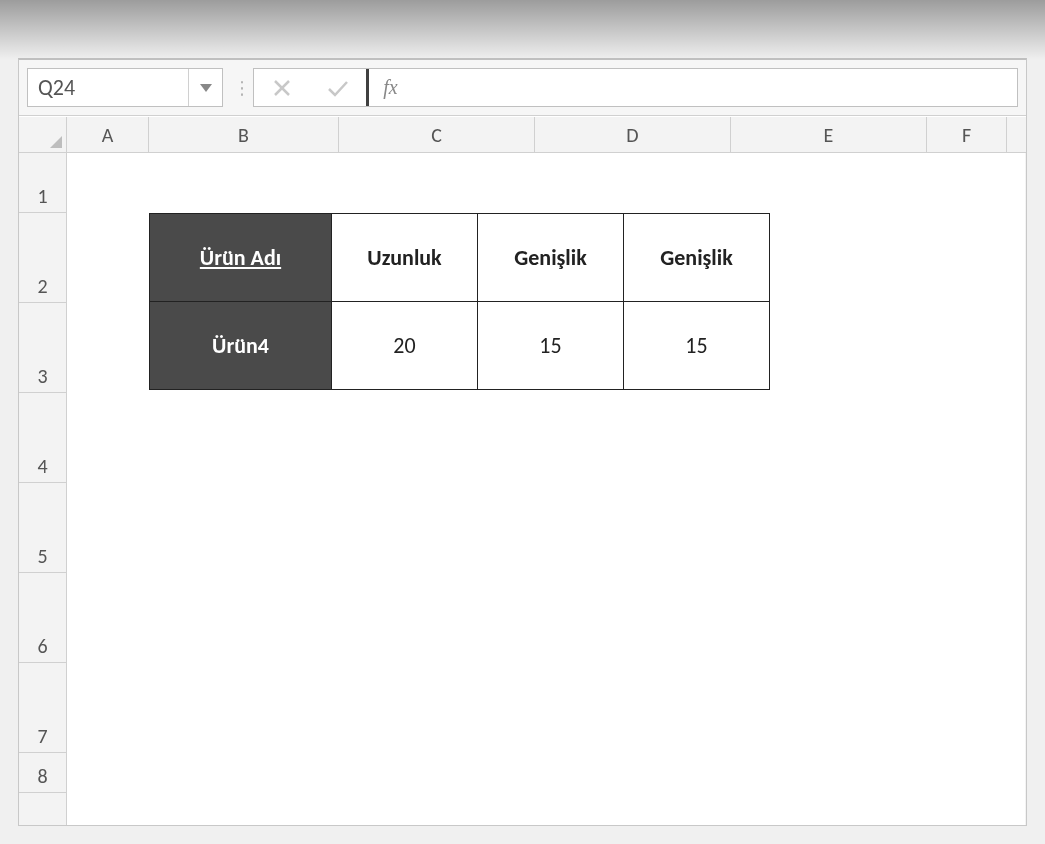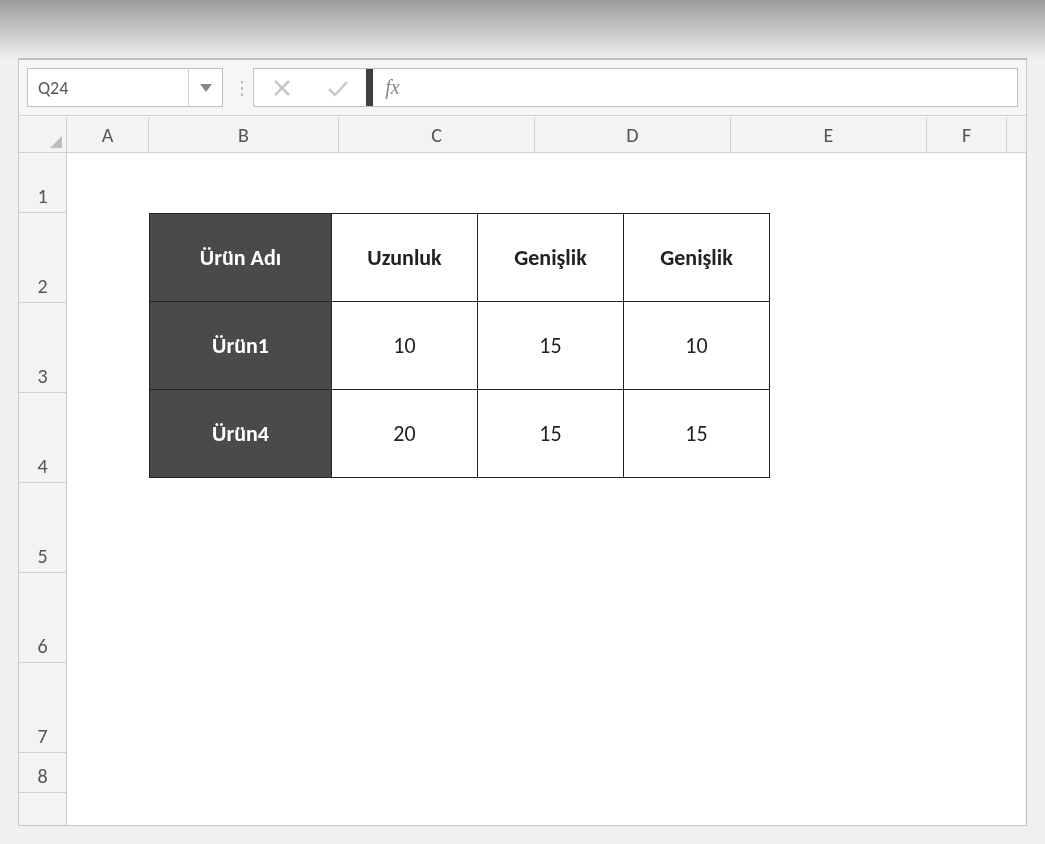--- a/index.html
+++ b/index.html
@@ -41,21 +41,21 @@
     display: flex;
     align-items: center;
     background: #fff;
     border: 1px solid #c0c0c0;
     margin: 8px 8px 8px 8px;
     position: relative;
   }
   .name-box-text {
     flex: 1;
     padding: 0 10px;
-    font-size: 18px;
+    font-size: 22px;
     color: #555;
   }
   .name-box-drop {
     width: 34px;
     height: 100%;
     display: flex;
     align-items: center;
     justify-content: center;
     border-left: 1px solid #d0d0d0;
     cursor: pointer;
@@ -88,21 +88,21 @@
     cursor: pointer;
   }
   .fx-btn.disabled { color: #d0d0d0; }
   .fx-label {
     font-style: italic;
     font-family: "Times New Roman", serif;
     font-size: 20px;
     color: #888;
     width: 46px;
     display:flex;align-items:center;justify-content:center;
-    border-left:7px solid #404040;
+    border-left:3px solid #404040;
     height:100%;
   }
   .formula-input {
     flex: 1;
     height: 100%;
     padding: 0 10px;
     font-size: 20px;
     border:none;
     outline:none;
   }
@@ -189,21 +189,21 @@
     background: #4a4a4a;
     color: #fff;
     font-weight: bold;
     width: 182px;
   }
   .sheet-table td.val, .sheet-table th.val {
     width: 146px;
     background:#fff;
     color:#222;
   }
-  .sheet-table th.first { width:182px; }
+  .sheet-table th.first { width:182px;text-decoration:underline; }
 
   
   .cw-A { width: 82px; }
   .cw-B { width: 190px; }
   .cw-C { width: 196px; }
   .cw-D { width: 196px; }
   .cw-E { width: 196px; }
   .cw-F { width: 80px; }
 
   svg { display:block; }
@@ -266,26 +266,20 @@
       <div class="cells">
         <table class="sheet-table">
           <tbody>
               <tr>
             <th class="first">Ürün Adı</th>
             <th class="val">Uzunluk</th>
             <th class="val">Genişlik</th>
             <th class="val">Genişlik</th>
           </tr>
           <tr>
-            <td class="rowhead">Ürün1</td>
-            <td class="val">10</td>
-            <td class="val">15</td>
-            <td class="val">10</td>
-          </tr>
-          <tr>
             <td class="rowhead">Ürün4</td>
             <td class="val">20</td>
             <td class="val">15</td>
             <td class="val">15</td>
           </tr>
         </tbody>
           </table>
       </div>
     </div>
   </div>

